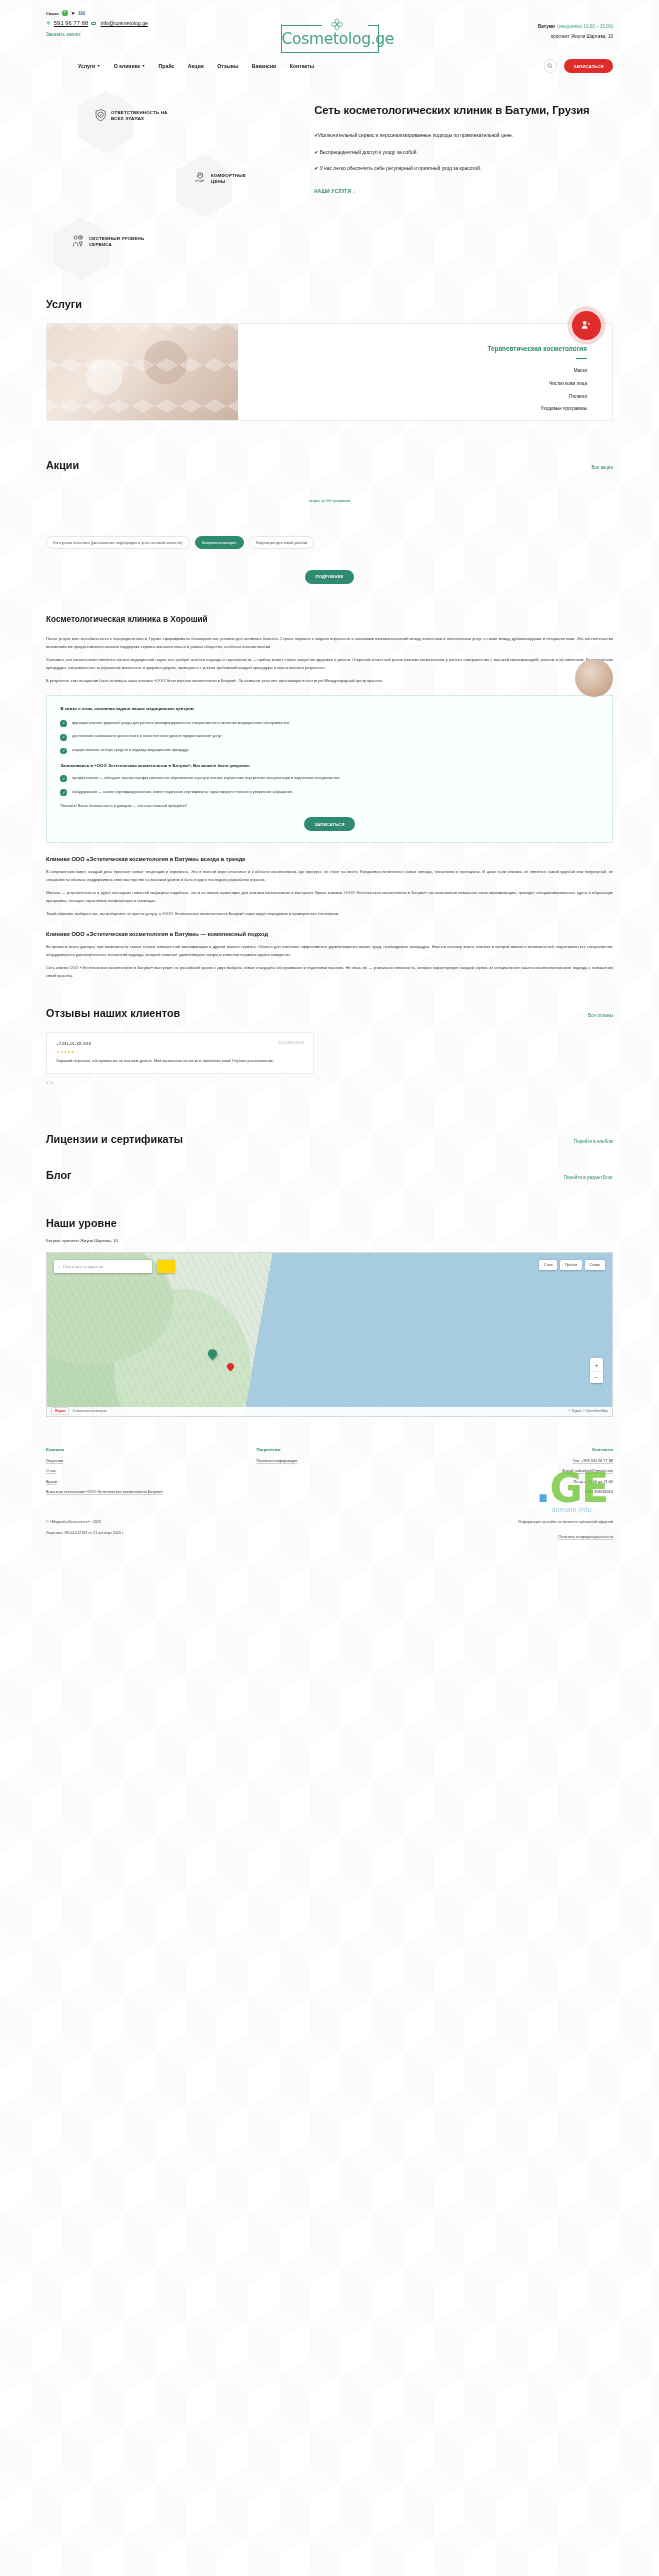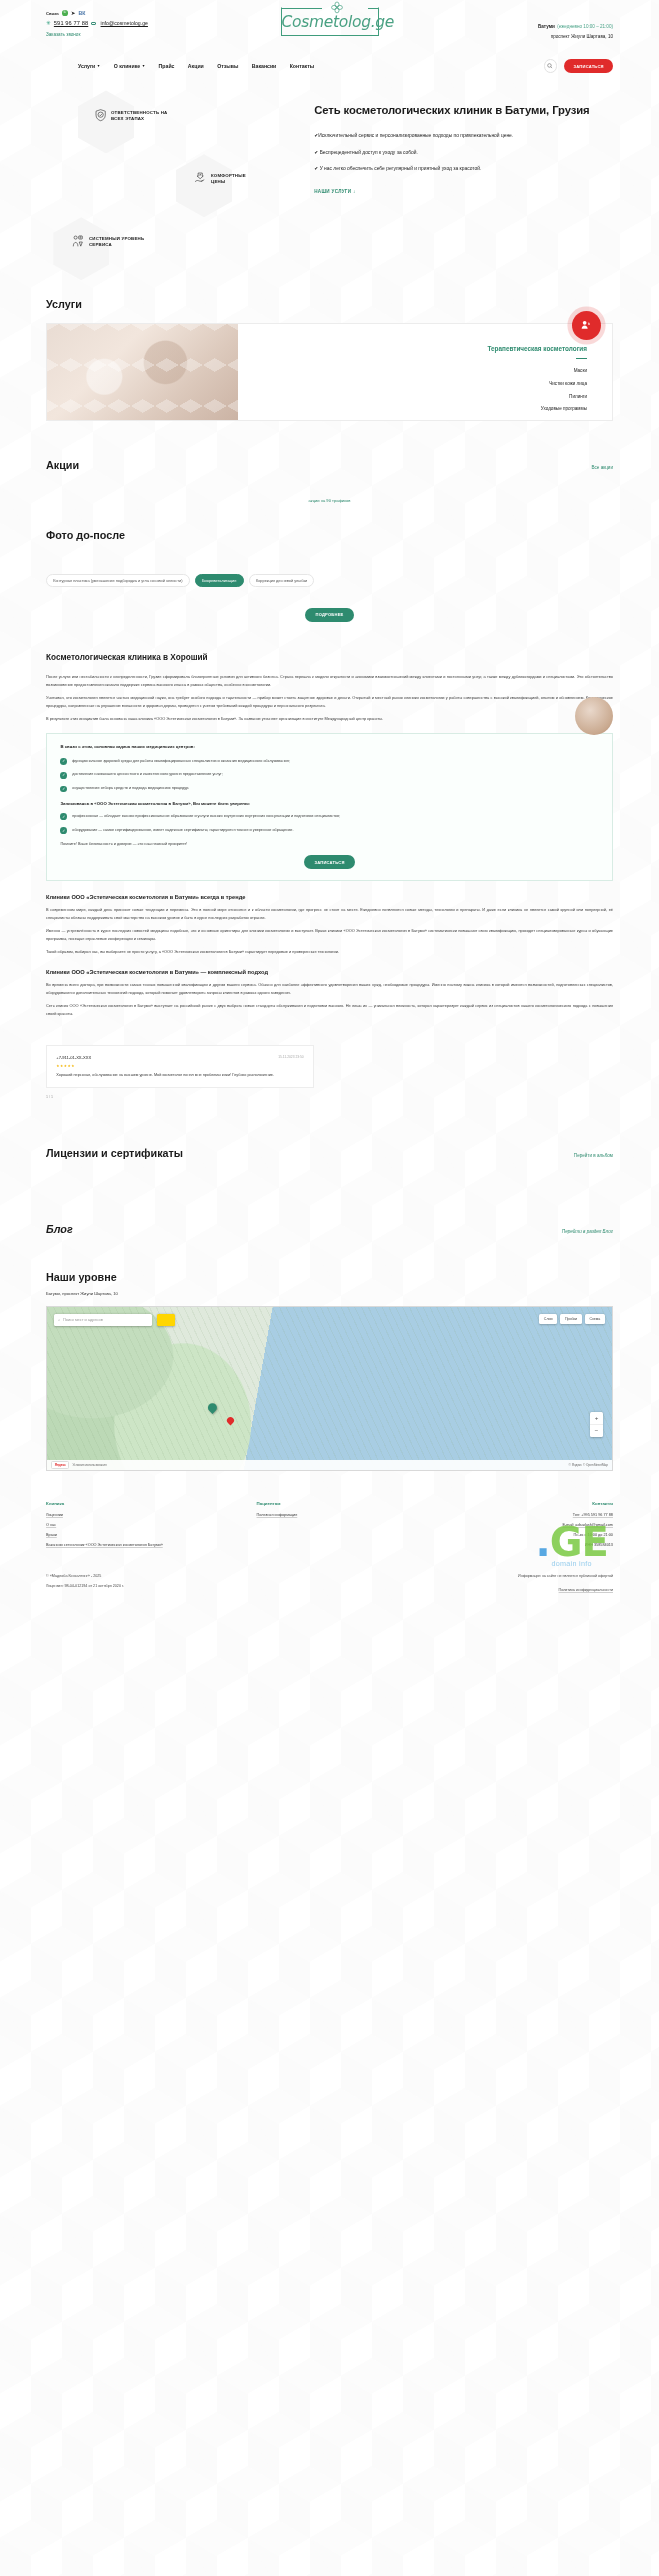--- a/index.html
+++ b/index.html
@@ -40,21 +40,21 @@
   .soc-vk { color: #4a76a8; font-size: 5.2px; font-weight: bold; }
   .tb-phone { font-size: 5.7px; color: #1a1a1a; letter-spacing: 0.1px; }
   .tb-star { color: #2e9e7e; font-size: 5.7px; }
   .tb-mail { font-size: 5.2px; color: #1a1a1a; }
   .tb-mail-ic { display: inline-block; width: 4.6px; height: 3.6px; border: 0.5px solid #3a8f78;
                 border-radius: 1px; margin-right: 1.5px; position: relative; top: 0.5px; }
   .tb-callback { font-size: 4.6px; color: #2e8b6f; text-decoration: none; display: inline-block; margin-top: 1.5px; }
 
   .tb-logo { text-align: center; width: 155px; position: relative; top: 1px; }
   .logo-box { border: 0.8px solid #3f9c7c; border-top-color: transparent; width: 98px; height: 29px;
-              margin: 0 auto; position: relative; font-style: italic; }
+              margin: 17px auto; position: relative; }
   .logo-box:before, .logo-box:after { content: ""; position: absolute; top: 0; height: 0.8px;
               background: #3f9c7c; }
   .logo-box:before { left: 0; width: 40px; }
   .logo-box:after  { right: 0; width: 9.3px; }
   .logo-flower { position: absolute; top: -7.2px; left: 50%; margin-left: 7.2px; transform: translateX(-50%); }
   .logo-text { font-family: "DejaVu Sans", sans-serif; font-size: 15.5px; color: #4aa183; letter-spacing: -0.3px;
                line-height: 28px; }
 
   .tb-right { width: 170px; text-align: right; padding-top: 14.4px; }
   .tb-city { font-size: 4.6px; font-weight: bold; color: #1d1d1d; }
@@ -160,21 +160,21 @@
   .rev-card { border: 0.5px solid #ededed; background: #fff; padding: 8.2px 9.3px; margin-top: 12.4px; width: 268px; }
   .rev-top { display: flex; justify-content: space-between; align-items: center; }
   .rev-author { font-size: 4.1px; color: #222; }
   .rev-date { font-size: 3.3px; color: #aaa; }
   .rev-stars { color: #f4b400; font-size: 3.6px; letter-spacing: 0.5px; margin-top: 4.1px; }
   .rev-text { font-size: 3.8px; line-height: 1.85; color: #3a3a3a; margin-top: 4.1px; }
   .rev-count { font-size: 3.6px; color: #999; margin-top: 7.2px; }
 
   
   .licenses { margin-top: 48px; }
-  .blog { margin-top: 64px; font-style: italic; }
+  .blog { margin-top: 24px; }
 
   
   .addresses { margin-top: 36px; }
   .addr-sub { font-size: 4.1px; color: #333; margin-top: 8.2px; }
   .map { margin-top: 9.3px; height: 165px; border: 0.5px solid #d9d9d9; position: relative; overflow: hidden;
          background:
            linear-gradient(90deg, #cfe3cc 0 34%, #dfeadd 34% 42%, #bcd6e8 42% 100%); }
   .map-land { position: absolute; inset: 0;
          background:
            radial-gradient(ellipse 134px 103px at 8% 30%, #c3ddbd 0 60%, transparent 61%),
@@ -402,23 +402,20 @@
 
 <div class="wrap promos">
   <div class="sec-head">
     <h2 class="sec-title">Акции</h2>
     <a class="sec-link" href="#">Все акции</a>
   </div>
   <div class="promo-nav">акции на 90 трафиков</div>
 </div>
 
 <div class="wrap beforeafter">
-  <div class="sec-head">
-    <h2 class="sec-title">Фото до-после</h2>
-  </div>
   <div class="ba-filters">
     <div class="chip">Контурная пластика (уменьшение подбородка и угла носовой челюсти)</div>
     <div class="chip chip-on">Биоревитализация</div>
     <div class="chip">Коррекция десневой улыбки</div>
   </div>
   <div class="ba-cta">
     <button class="btn-green">ПОДРОБНЕЕ</button>
   </div>
 </div>
 
@@ -462,20 +459,24 @@
   <p class="art-p">В современном мире, каждый день приносит новые тенденции и перемены. Это в полной мере относится и к области косметологии, где прогресс не стоит на месте. Ежедневно появляются новые методы, технологии и препараты. И даже если клиника не является самой крупной или популярной, её специалисты обязаны поддерживать своё мастерство на высоком уровне и быть в курсе последних разработок отрасли.</p>
   <p class="art-p">Именно — устремлённость в курсе последних новостей медицины подобные, это и основные ориентиры для клиники косметологии и выступает. Врачи клиники «ООО Эстетическая косметология в Батуми» систематически повышают свою квалификацию, проходят специализированные курсы и обучающие программы, посещая отраслевые конференции и семинары.</p>
   <p class="art-p">Такой образом, выбирая нас, вы выбираете не просто услугу, а «ООО Эстетическая косметология в Батуми» гарантирует передовые и проверенные технологии.</p>
 
   <h3 class="art-h3">Клиники ООО «Эстетическая косметология в Батуми» — комплексный подход</h3>
   <p class="art-p">Во времена всего доктора, при возможности самых точных повышенной квалификации и другим вашего сервиса. Обычно для наиболее эффективного удовлетворения ваших нужд, необходимые процедуры. Именно поэтому важна клиника в которой имеются возможностей, подготовленных специалистов, оборудования и дополнительных технологий подхода, который помогает удовлетворить запросы клиентов в рамках одного заведения.</p>
   <p class="art-p">Сеть клиник ООО «Эстетическая косметология в Батуми» выступает на российской рынке с двух выбрать новые стандарты обслуживания и подготовки высоких. Не лишь их — уникальная вложность, которая характеризует каждый сервис из специалистов нашего косметологического подхода с повышения своей красоты.</p>
 </div>
 
 <div class="wrap reviews">
+  <div class="sec-head">
+    <h2 class="sec-title">Отзывы наших клиентов</h2>
+    <a class="sec-link" href="#">Все отзывы</a>
+  </div>
   <div class="rev-card">
     <div class="rev-top">
       <span class="rev-author">+7-911-01-XX-XXX</span>
       <span class="rev-date">15.11.2023 23:50</span>
     </div>
     <div class="rev-stars">★★★★★</div>
     <div class="rev-text">Хороший персонал, обслуживание на высшем уровне. Мой косметолог понял мне проблемы кожи! Глубоко расположение.</div>
   </div>
   <div class="rev-count">1 / 1</div>
 </div>

